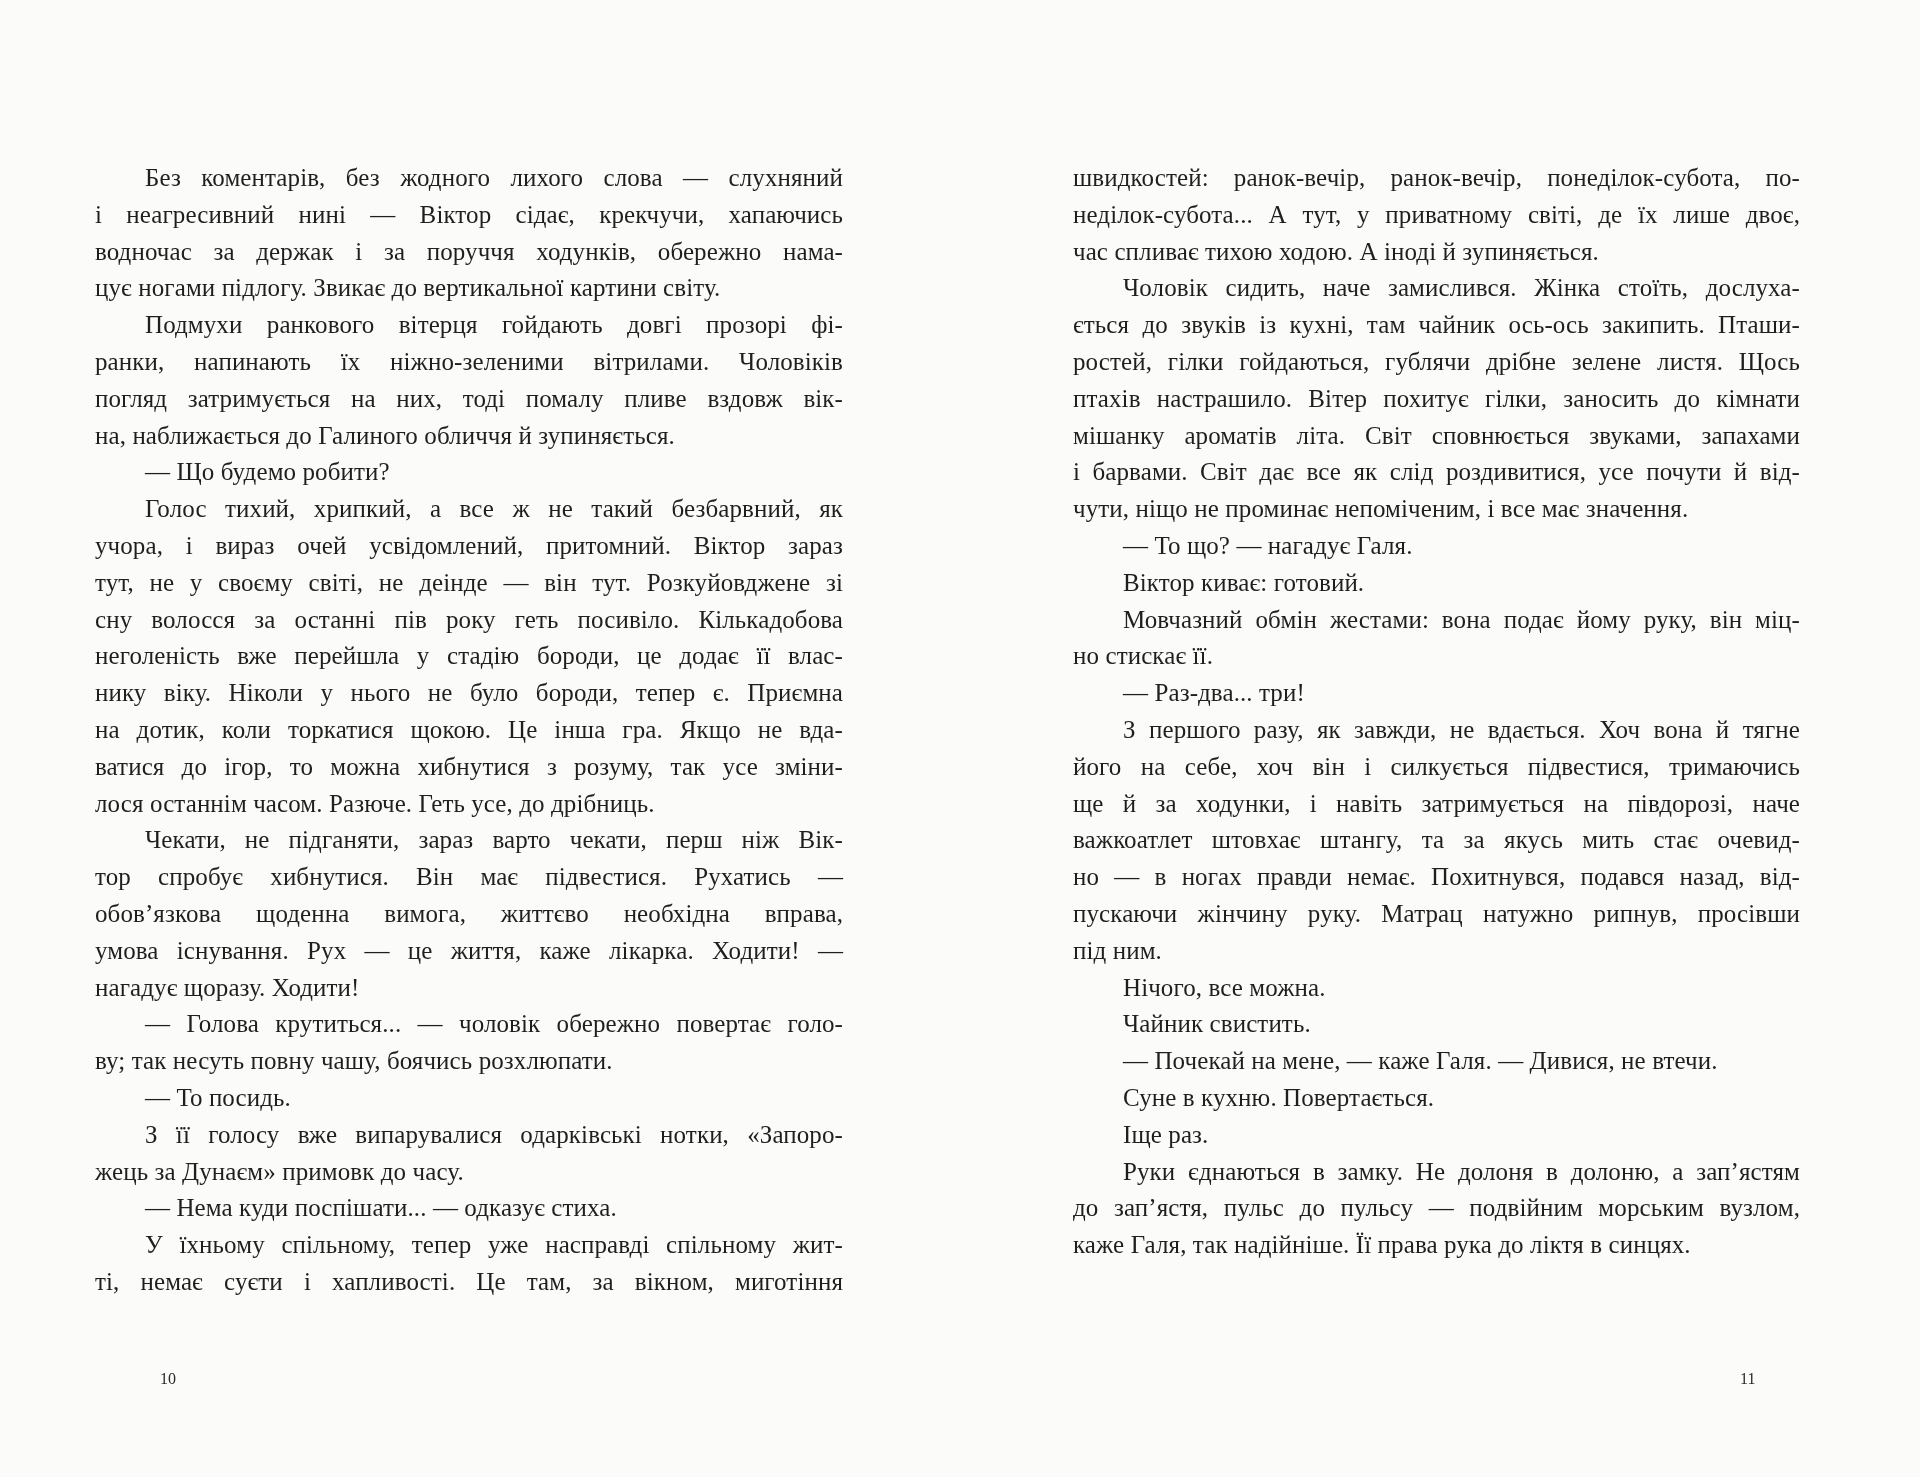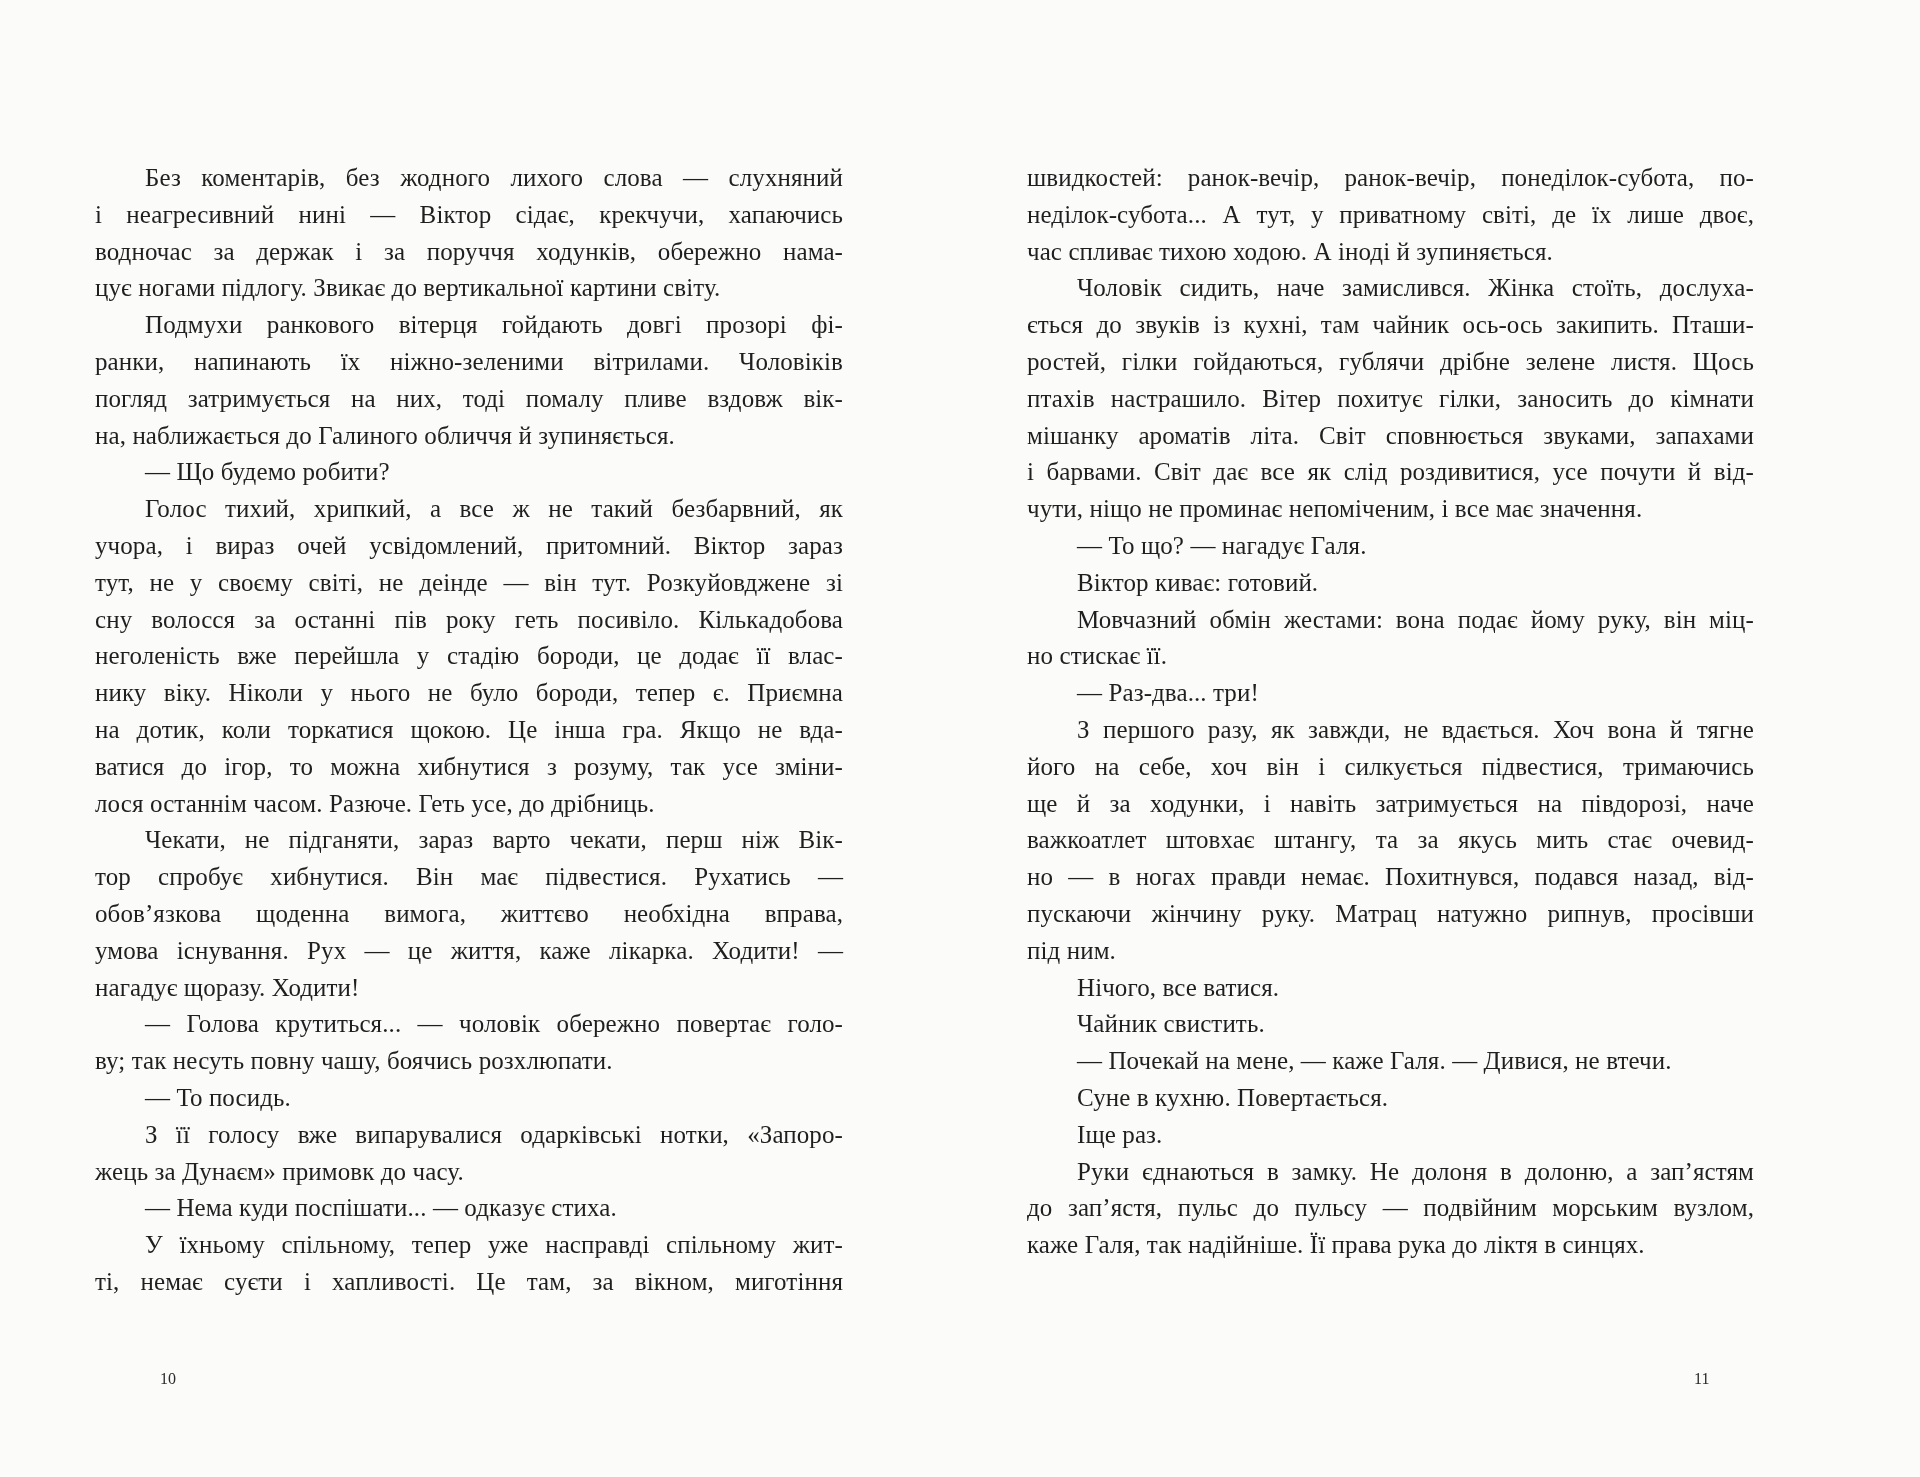--- a/index.html
+++ b/index.html
@@ -19,21 +19,21 @@
     position: absolute;
     inset: 0;
     margin-top: 32px;
   }
   .page {
     position: absolute;
     top: 128px;
     height: 1300px;
   }
   .page--left  { left: 95px;  width: 748px; }
-  .page--right { left: 1027px; width: 727px; text-decoration: underline; }
+  .page--right { left: 1073px; width: 727px; text-decoration: underline; }
   .text-block {
     position: absolute;
     top: 0; left: 0; right: 0;
   }
   .line {
     font-size: 25px;
     line-height: 36.8px;
     text-align: justify;
     text-align-last: justify;
     white-space: nowrap;
@@ -115,21 +115,21 @@
         <div class="line first">Мовчазний обмін жестами: вона подає йому руку, він міц-</div>
         <div class="line end">но стискає її.</div>
         <div class="line first end">— Раз-два... три!</div>
         <div class="line first">З першого разу, як завжди, не вдається. Хоч вона й тягне</div>
         <div class="line">його на себе, хоч він і силкується підвестися, тримаючись</div>
         <div class="line">ще й за ходунки, і навіть затримується на півдорозі, наче</div>
         <div class="line">важкоатлет штовхає штангу, та за якусь мить стає очевид-</div>
         <div class="line">но — в ногах правди немає. Похитнувся, подався назад, від-</div>
         <div class="line">пускаючи жінчину руку. Матрац натужно рипнув, просівши</div>
         <div class="line end">під ним.</div>
-        <div class="line first end">Нічого, все ватися.</div>
+        <div class="line first end">Нічого, все можна.</div>
         <div class="line first end">Чайник свистить.</div>
         <div class="line first end">— Почекай на мене, — каже Галя. — Дивися, не втечи.</div>
         <div class="line first end">Суне в кухню. Повертається.</div>
         <div class="line first end">Іще раз.</div>
         <div class="line first">Руки єднаються в замку. Не долоня в долоню, а зап’ястям</div>
         <div class="line">до зап’ястя, пульс до пульсу — подвійним морським вузлом,</div>
         <div class="line end">каже Галя, так надійніше. Її права рука до ліктя в синцях.</div>
       </div>
     <div class="folio">11</div>
   </section>

